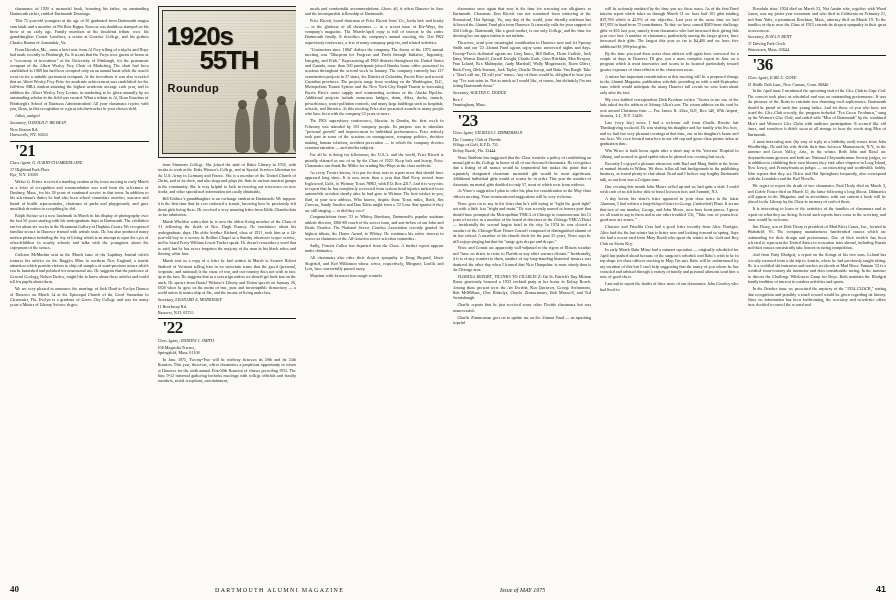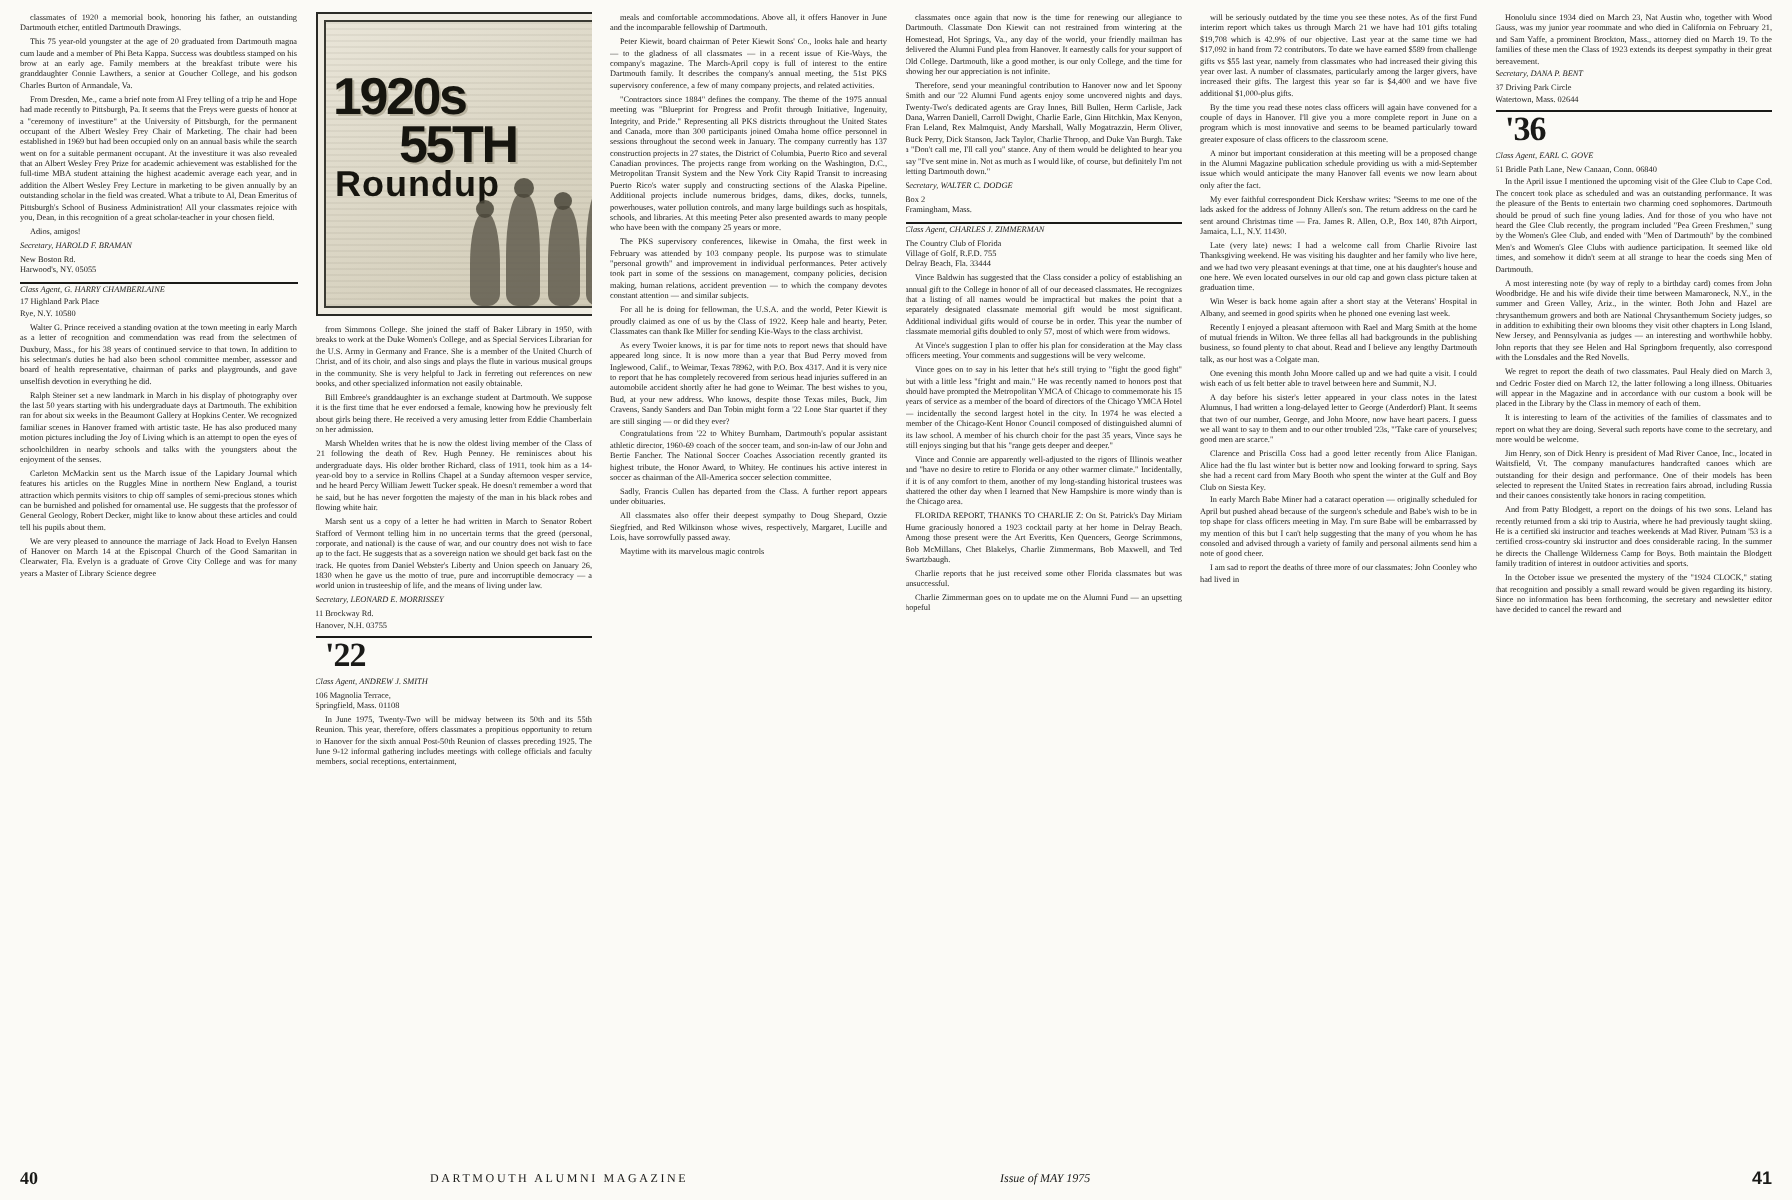--- a/index.html
+++ b/index.html
@@ -82,37 +82,37 @@
     position: absolute;
     inset: 3px;
     border: 0.6px solid #3a3a33;
     background:
       repeating-linear-gradient(0deg, rgba(120,115,100,0.09) 0 1px, rgba(255,255,255,0) 1px 3px),
       linear-gradient(150deg, #e9e5d8 0%, #dcd7c6 45%, #cfc9b4 100%);
   }
   .art-title {
     position: absolute;
     left: 8px;
-    top: 30px;
+    top: 18px;
     font-family: "Liberation Sans", sans-serif;
     font-weight: bold;
     font-size: 26px;
     line-height: 0.92;
     letter-spacing: -1.2px;
     color: #16150f;
     text-shadow: 1px 1px 0 #b9b3a0;
   }
   .art-title .l2 { display:block;margin-left:33px; }
   .art-sub {
     position: absolute;
     left: 9px;
     top: 74px;
     font-family: "Liberation Sans", sans-serif;
     font-weight: bold;
-    font-size: 18px;
+    font-size: 11px;
     letter-spacing: 0.5px;
     color: #16150f;
   }
   .art-figures {
     position: absolute;
     right: 4px;
     bottom: 4px;
     width: 92px;
     height: 78px;
   }
@@ -189,20 +189,21 @@
 
     <div class="col">
       <p>classmates of 1920 a memorial book, honoring his father, an outstanding Dartmouth etcher, entitled Dartmouth Drawings.</p>
       <p>This 75 year-old youngster at the age of 20 graduated from Dartmouth magna cum laude and a member of Phi Beta Kappa. Success was doubtless stamped on his brow at an early age. Family members at the breakfast tribute were his granddaughter Connie Lawthers, a senior at Goucher College, and his godson Charles Burton of Armandale, Va.</p>
       <p>From Dresden, Me., came a brief note from Al Frey telling of a trip he and Hope had made recently to Pittsburgh, Pa. It seems that the Freys were guests of honor at a "ceremony of investiture" at the University of Pittsburgh, for the permanent occupant of the Albert Wesley Frey Chair of Marketing. The chair had been established in 1969 but had been occupied only on an annual basis while the search went on for a suitable permanent occupant. At the investiture it was also revealed that an Albert Wesley Frey Prize for academic achievement was established for the full-time MBA student attaining the highest academic average each year, and in addition the Albert Wesley Frey Lecture in marketing to be given annually by an outstanding scholar in the field was created. What a tribute to Al, Dean Emeritus of Pittsburgh's School of Business Administration! All your classmates rejoice with you, Dean, in this recognition of a great scholar-teacher in your chosen field.</p>
       <p>Adios, amigos!</p>
       <p class="secretary noindent">Secretary, HAROLD F. BRAMAN</p>
       <p class="address noindent" style="white-space:pre-line">New Boston Rd.
 Harwood's, NY. 05055</p>
       <div class="ruleabove"></div>
+      <p class="classyear">'21</p>
       <p class="secretary noindent">Class Agent, G. HARRY CHAMBERLAINE</p>
       <p class="address noindent" style="white-space:pre-line">17 Highland Park Place
 Rye, N.Y. 10580</p>
       <p>Walter G. Prince received a standing ovation at the town meeting in early March as a letter of recognition and commendation was read from the selectmen of Duxbury, Mass., for his 38 years of continued service to that town. In addition to his selectman's duties he had also been school committee member, assessor and board of health representative, chairman of parks and playgrounds, and gave unselfish devotion in everything he did.</p>
       <p>Ralph Steiner set a new landmark in March in his display of photography over the last 50 years starting with his undergraduate days at Dartmouth. The exhibition ran for about six weeks in the Beaumont Gallery at Hopkins Center. We recognized familiar scenes in Hanover framed with artistic taste. He has also produced many motion pictures including the Joy of Living which is an attempt to open the eyes of schoolchildren in nearby schools and talks with the youngsters about the enjoyment of the senses.</p>
       <p>Carleton McMackin sent us the March issue of the Lapidary Journal which features his articles on the Ruggles Mine in northern New England, a tourist attraction which permits visitors to chip off samples of semi-precious stones which can be burnished and polished for ornamental use. He suggests that the professor of General Geology, Robert Decker, might like to know about these articles and could tell his pupils about them.</p>
       <p>We are very pleased to announce the marriage of Jack Hoad to Evelyn Hansen of Hanover on March 14 at the Episcopal Church of the Good Samaritan in Clearwater, Fla. Evelyn is a graduate of Grove City College and was for many years a Master of Library Science degree</p>
       <p></p>
     </div>
 
@@ -254,20 +255,21 @@
       <p>Maytime with its marvelous magic controls</p>
     </div>
 
     <div class="col">
       <p>classmates once again that now is the time for renewing our allegiance to Dartmouth. Classmate Don Kiewit can not restrained from wintering at the Homestead, Hot Springs, Va., any day of the world, your friendly mailman has delivered the Alumni Fund plea from Hanover. It earnestly calls for your support of Old College. Dartmouth, like a good mother, is our only College, and the time for showing her our appreciation is not infinite.</p>
       <p>Therefore, send your meaningful contribution to Hanover now and let Spoony Smith and our '22 Alumni Fund agents enjoy some uncovered nights and days. Twenty-Two's dedicated agents are Gray Innes, Bill Bullen, Herm Carlisle, Jack Dana, Warren Daniell, Carroll Dwight, Charlie Earle, Ginn Hitchkin, Max Kenyon, Fran Leland, Rex Malmquist, Andy Marshall, Wally Mogatrazzin, Herm Oliver, Buck Perry, Dick Stanson, Jack Taylor, Charlie Throop, and Duke Van Burgh. Take a "Don't call me, I'll call you" stance. Any of them would be delighted to hear you say "I've sent mine in. Not as much as I would like, of course, but definitely I'm not letting Dartmouth down."</p>
       <p class="secretary noindent">Secretary, WALTER C. DODGE</p>
       <p class="address noindent" style="white-space:pre-line">Box 2
 Framingham, Mass.</p>
       <div class="ruleabove"></div>
+      <p class="classyear">'23</p>
       <p class="secretary noindent">Class Agent, CHARLES J. ZIMMERMAN</p>
       <p class="address noindent" style="white-space:pre-line">The Country Club of Florida
 Village of Golf, R.F.D. 755
 Delray Beach, Fla. 33444</p>
       <p>Vince Baldwin has suggested that the Class consider a policy of establishing an annual gift to the College in honor of all of our deceased classmates. He recognizes that a listing of all names would be impractical but makes the point that a separately designated classmate memorial gift would be most significant. Additional individual gifts would of course be in order. This year the number of classmate memorial gifts doubled to only 57, most of which were from widows.</p>
       <p>At Vince's suggestion I plan to offer his plan for consideration at the May class officers meeting. Your comments and suggestions will be very welcome.</p>
       <p>Vince goes on to say in his letter that he's still trying to "fight the good fight" but with a little less "fright and main." He was recently named to honors post that should have prompted the Metropolitan YMCA of Chicago to commemorate his 15 years of service as a member of the board of directors of the Chicago YMCA Hotel — incidentally the second largest hotel in the city. In 1974 he was elected a member of the Chicago-Kent Honor Council composed of distinguished alumni of its law school. A member of his church choir for the past 35 years, Vince says he still enjoys singing but that his "range gets deeper and deeper."</p>
       <p>Vince and Connie are apparently well-adjusted to the rigors of Illinois weather and "have no desire to retire to Florida or any other warmer climate." Incidentally, if it is of any comfort to them, another of my long-standing historical trustees was shattered the other day when I learned that New Hampshire is more windy than is the Chicago area.</p>
       <p>FLORIDA REPORT, THANKS TO CHARLIE Z: On St. Patrick's Day Miriam Hume graciously honored a 1923 cocktail party at her home in Delray Beach. Among those present were the Art Everitts, Ken Quencers, George Scrimmons, Bob McMillans, Chet Blakelys, Charlie Zimmermans, Bob Maxwell, and Ted Swartzbaugh.</p>
       <p>Charlie reports that he just received some other Florida classmates but was unsuccessful.</p>

